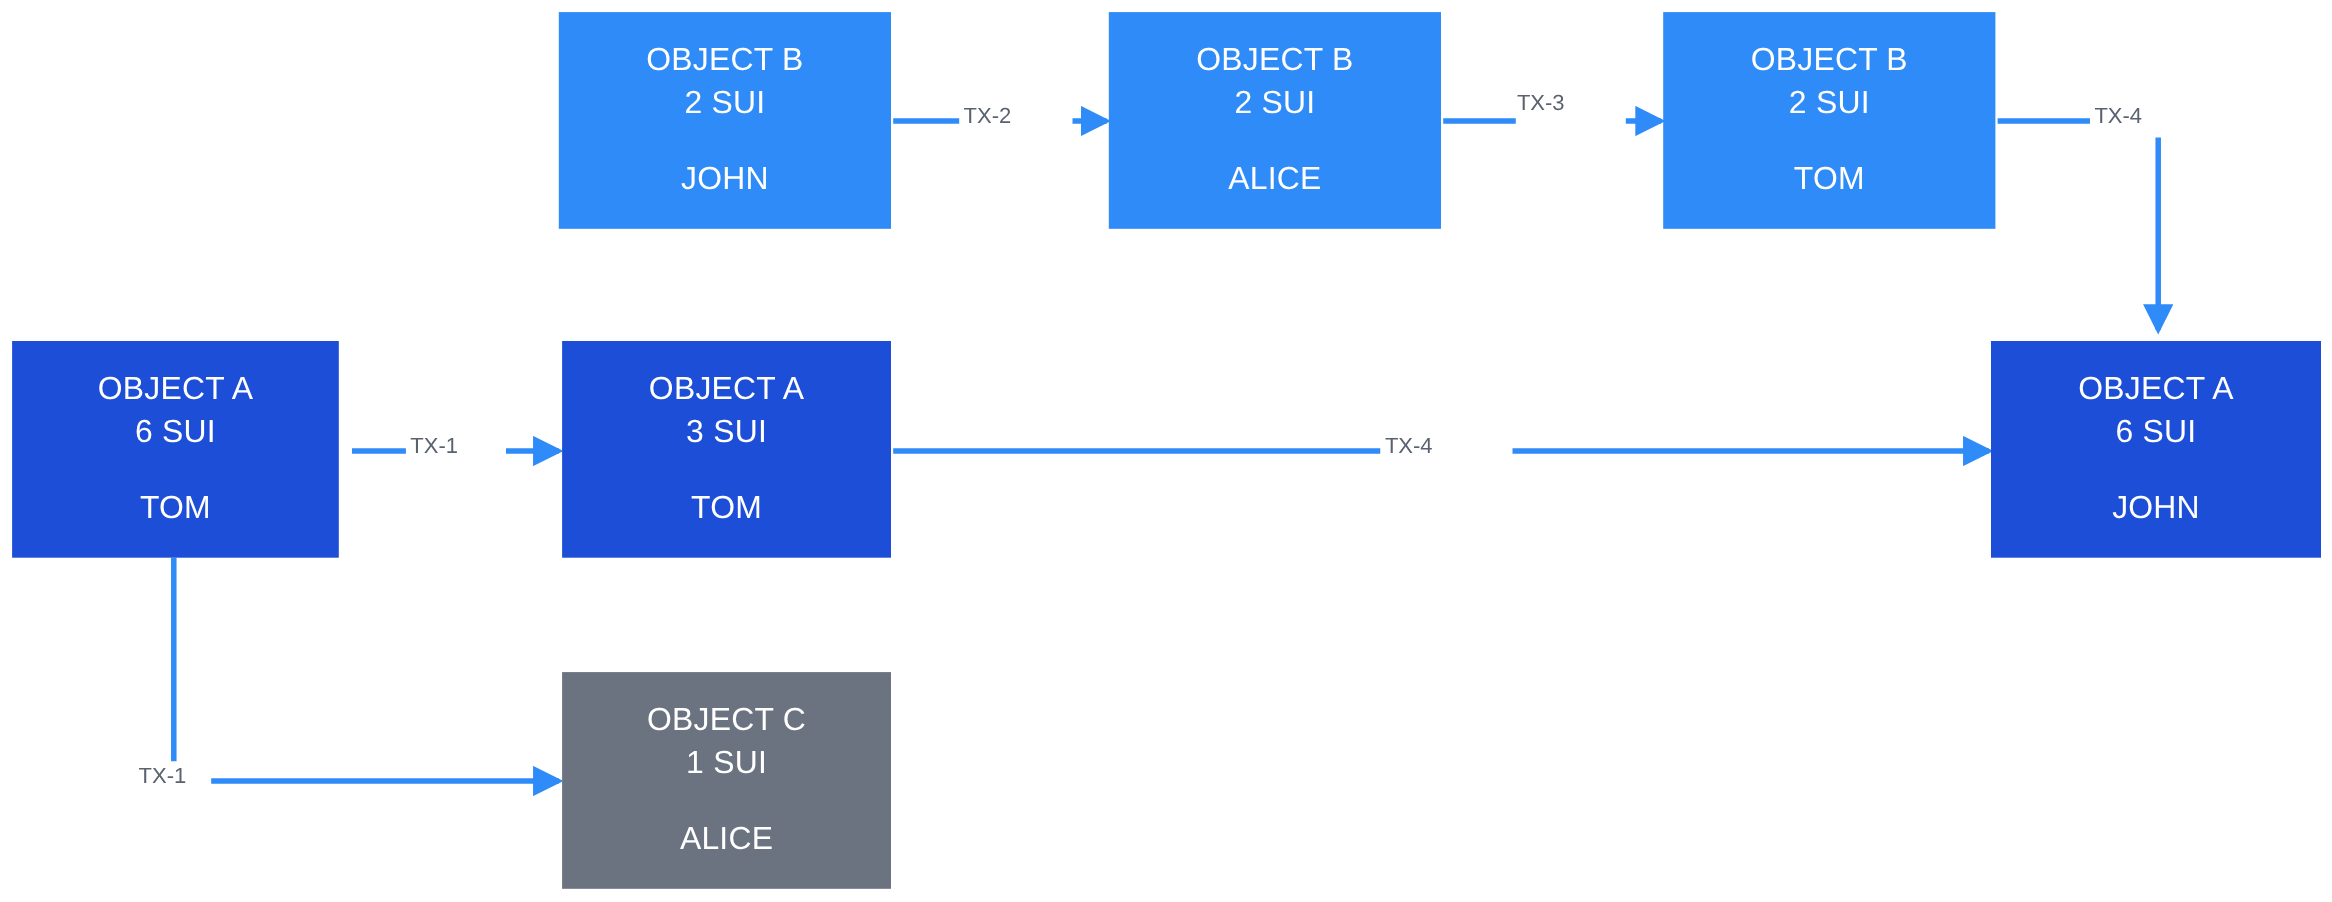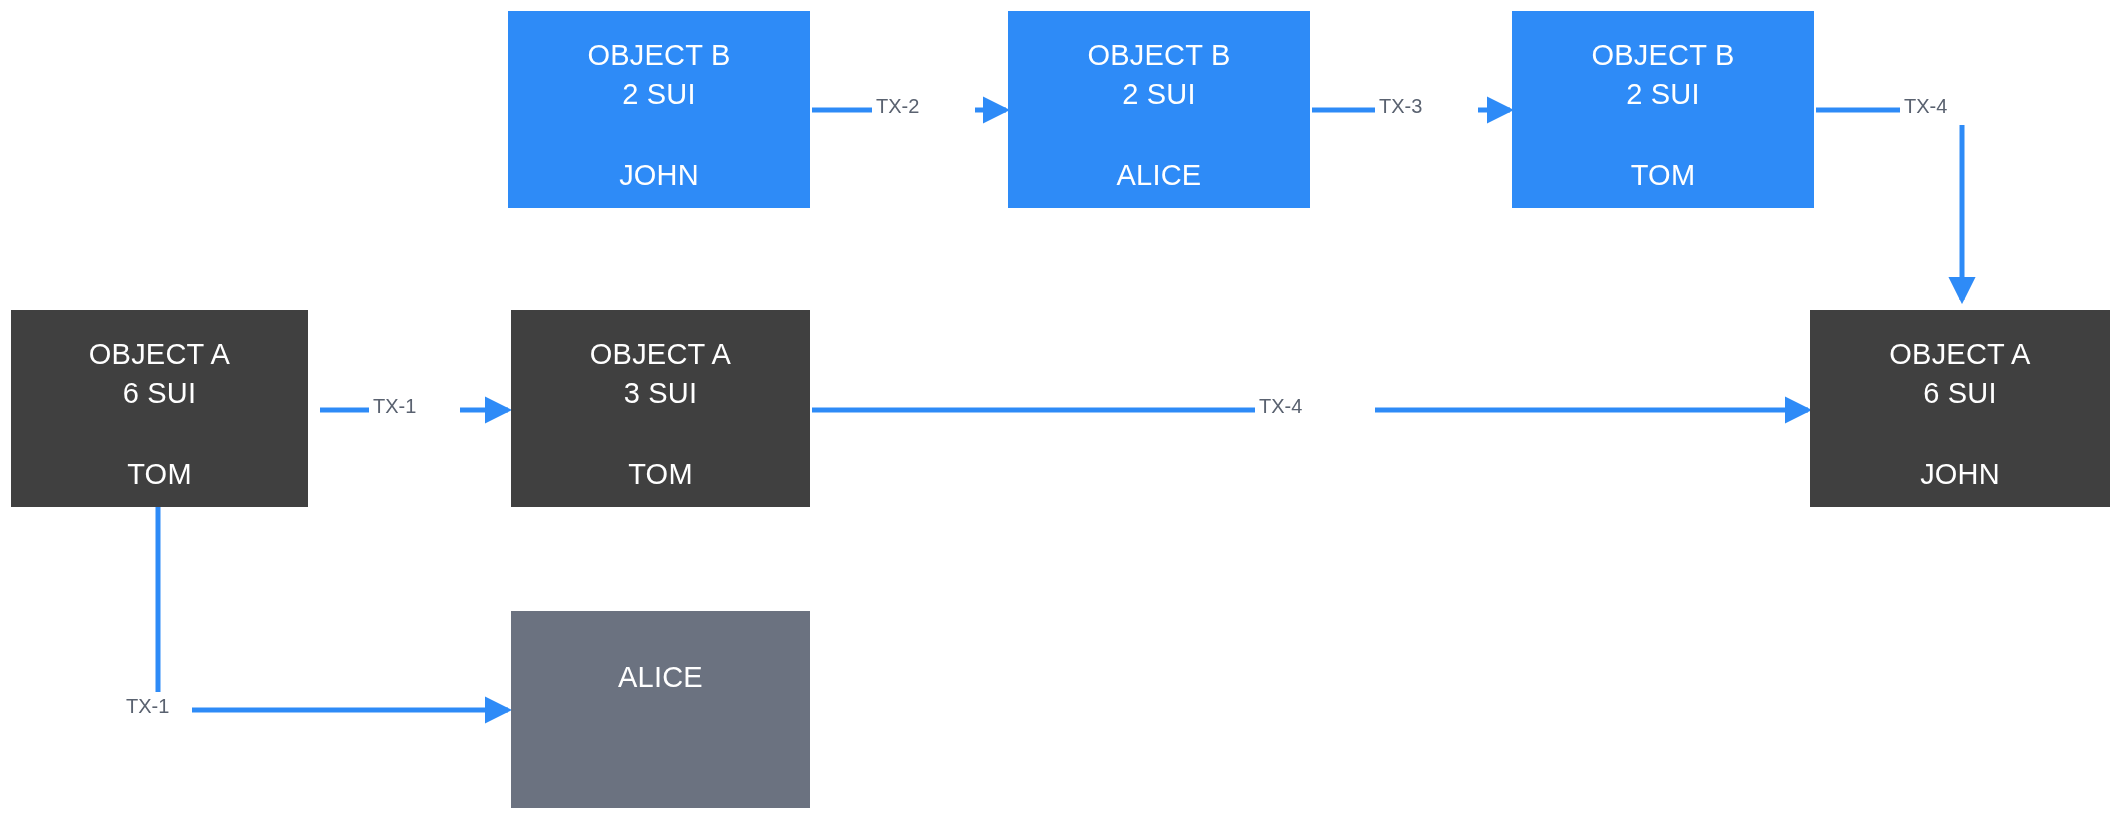--- a/index.html
+++ b/index.html
@@ -31,24 +31,24 @@
     letter-spacing: 0.2px;
   }
   .node .title-block {
     margin-top: 30px;
     text-align: center;
   }
   .node .title-line2 {
     margin-top: 10px;
   }
   .node .owner {
-    margin-top: 52px;
+    margin-top: 40px;
     text-align: center;
   }
-  .node.black { background: #404040; align-items: center; }
+  .node.black { background: #1d4ed8; align-items: center; }
   .node.blue  { background: #2e8bf7; }
   .node.gray  { background: #6b7280; }
 
   svg.edges {
     position: absolute;
     left: 0;
     top: 0;
     width: 2120px;
     height: 820px;
     pointer-events: none;
@@ -136,26 +136,30 @@
 
   <div class="node black" style="left:1810px; top:310px; width:300px; height:197px;">
     <div class="title-block">
       <div>OBJECT A</div>
       <div class="title-line2">6 SUI</div>
     </div>
     <div class="owner">JOHN</div>
   </div>
 
   <div class="node gray" style="left:511px; top:611px; width:299px; height:197px;">
+    <div class="title-block">
+      <div>OBJECT C</div>
+      <div class="title-line2">1 SUI</div>
+    </div>
     <div class="owner">ALICE</div>
   </div>
 
   <div class="edge-label" style="left:872px; top:96px;">TX-2</div>
 
-  <div class="edge-label" style="left:1375px; top:96px;">TX-3</div>
+  <div class="edge-label" style="left:1375px; top:84px;">TX-3</div>
 
   <div class="edge-label" style="left:1900px; top:96px;">TX-4</div>
 
   <div class="edge-label" style="left:369px; top:396px;">TX-1</div>
 
   <div class="edge-label" style="left:1255px; top:396px;">TX-4</div>
 
   <div class="edge-label" style="left:122px; top:696px;">TX-1</div>
 
 </div>

